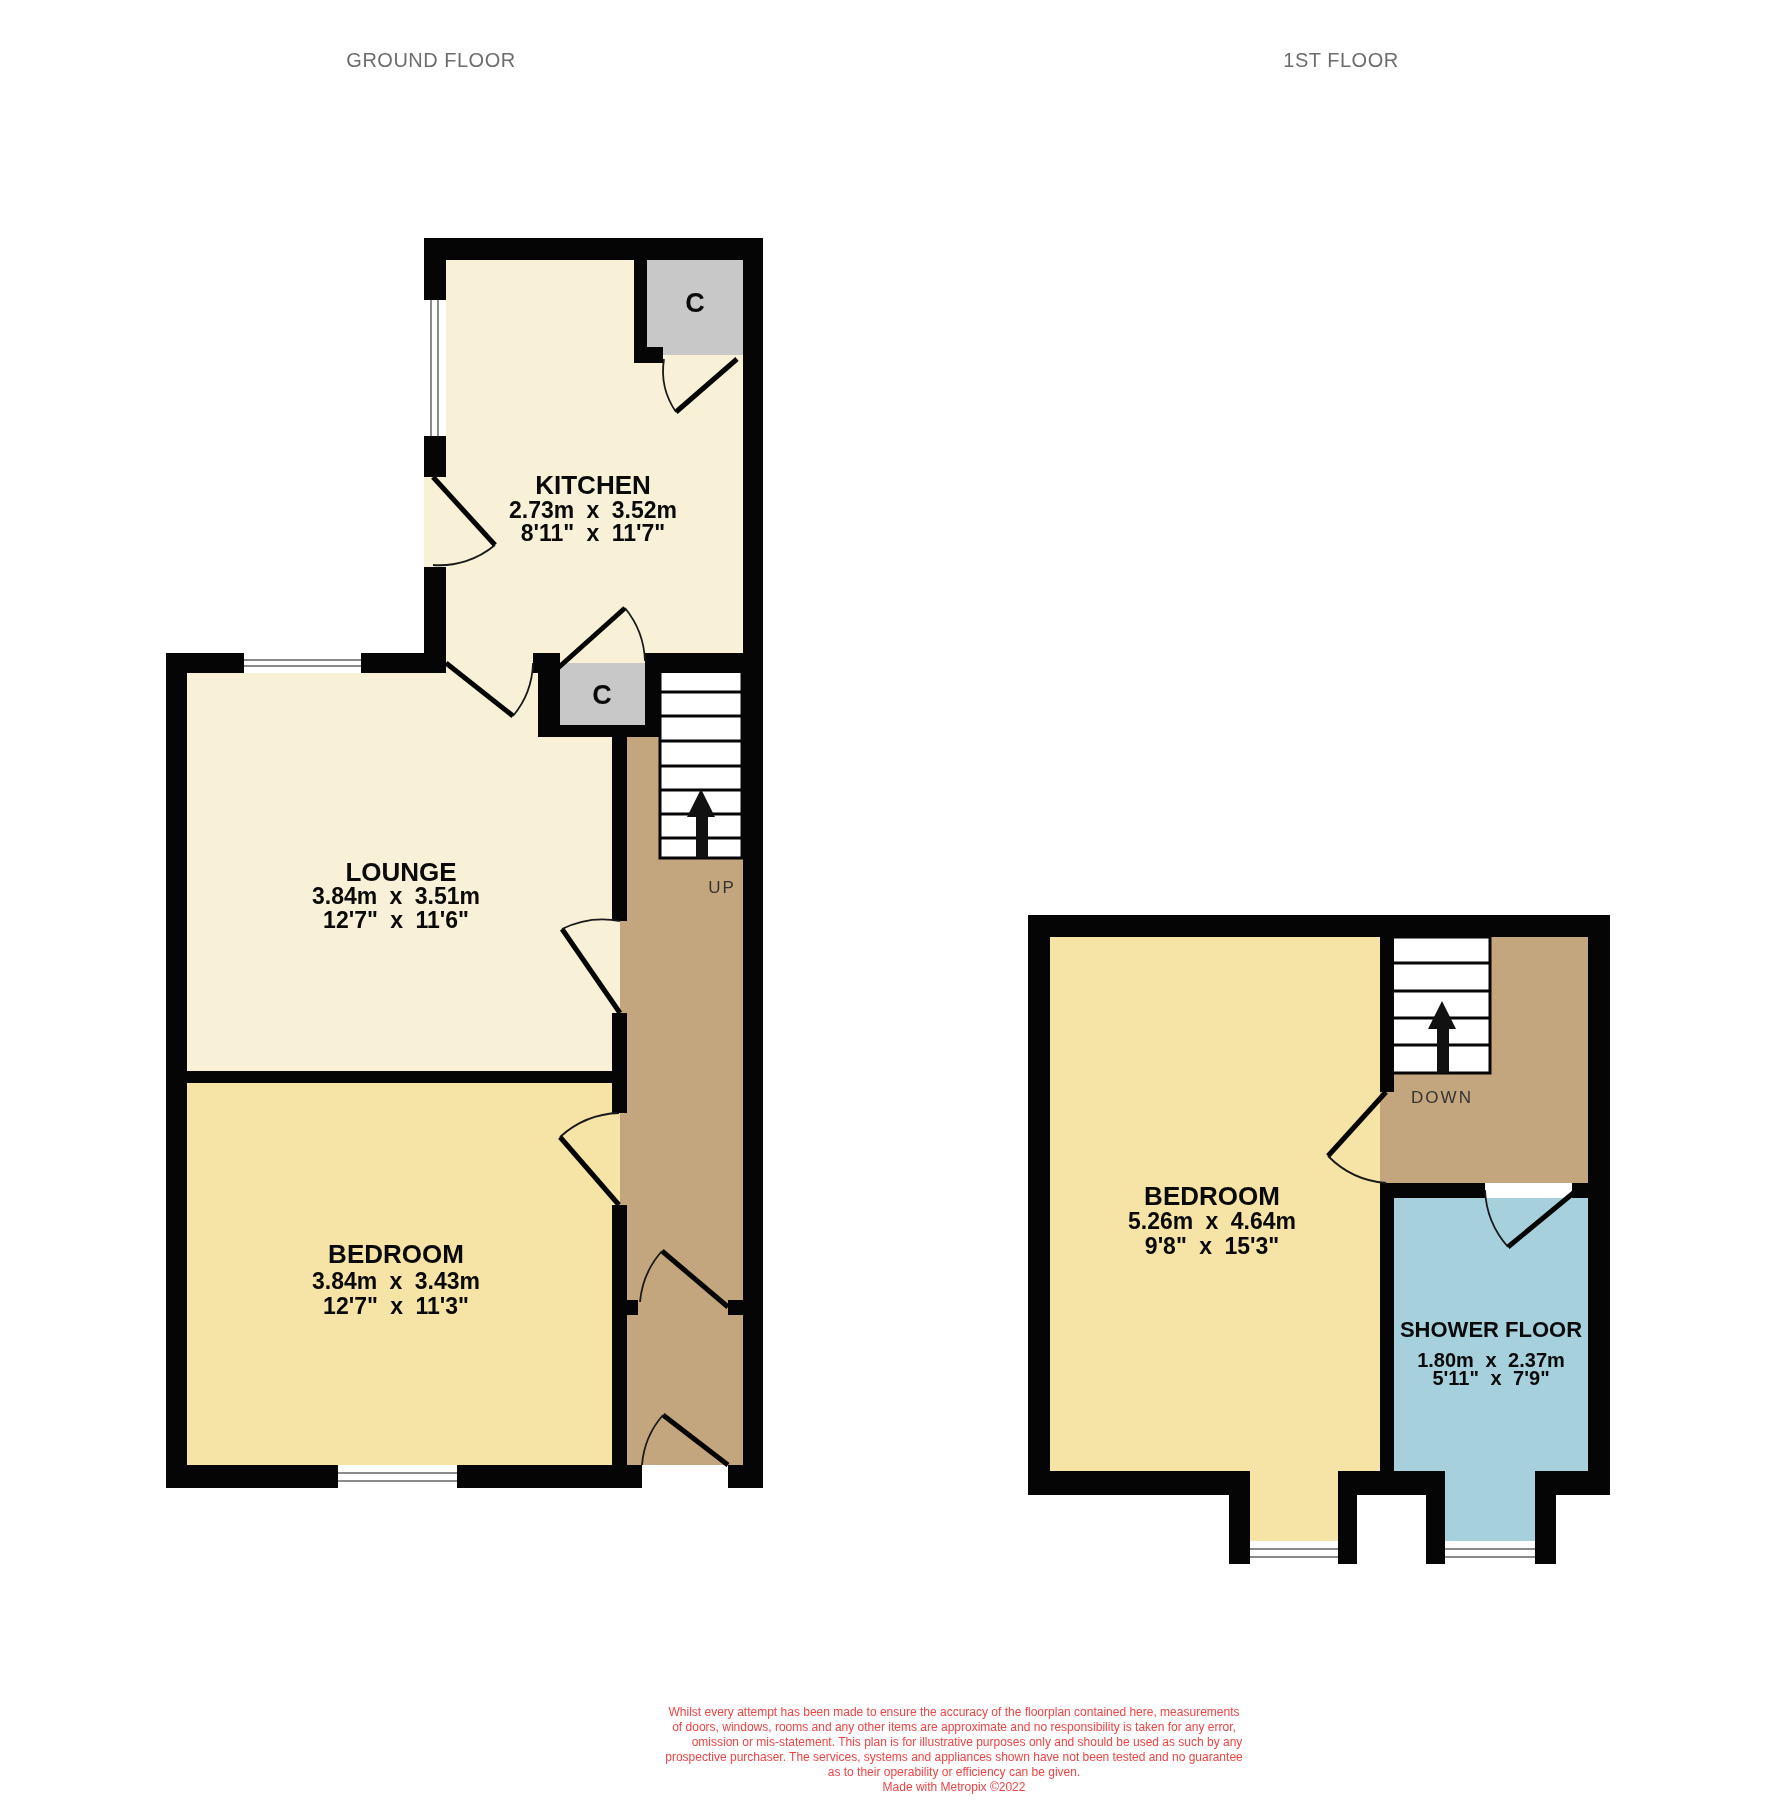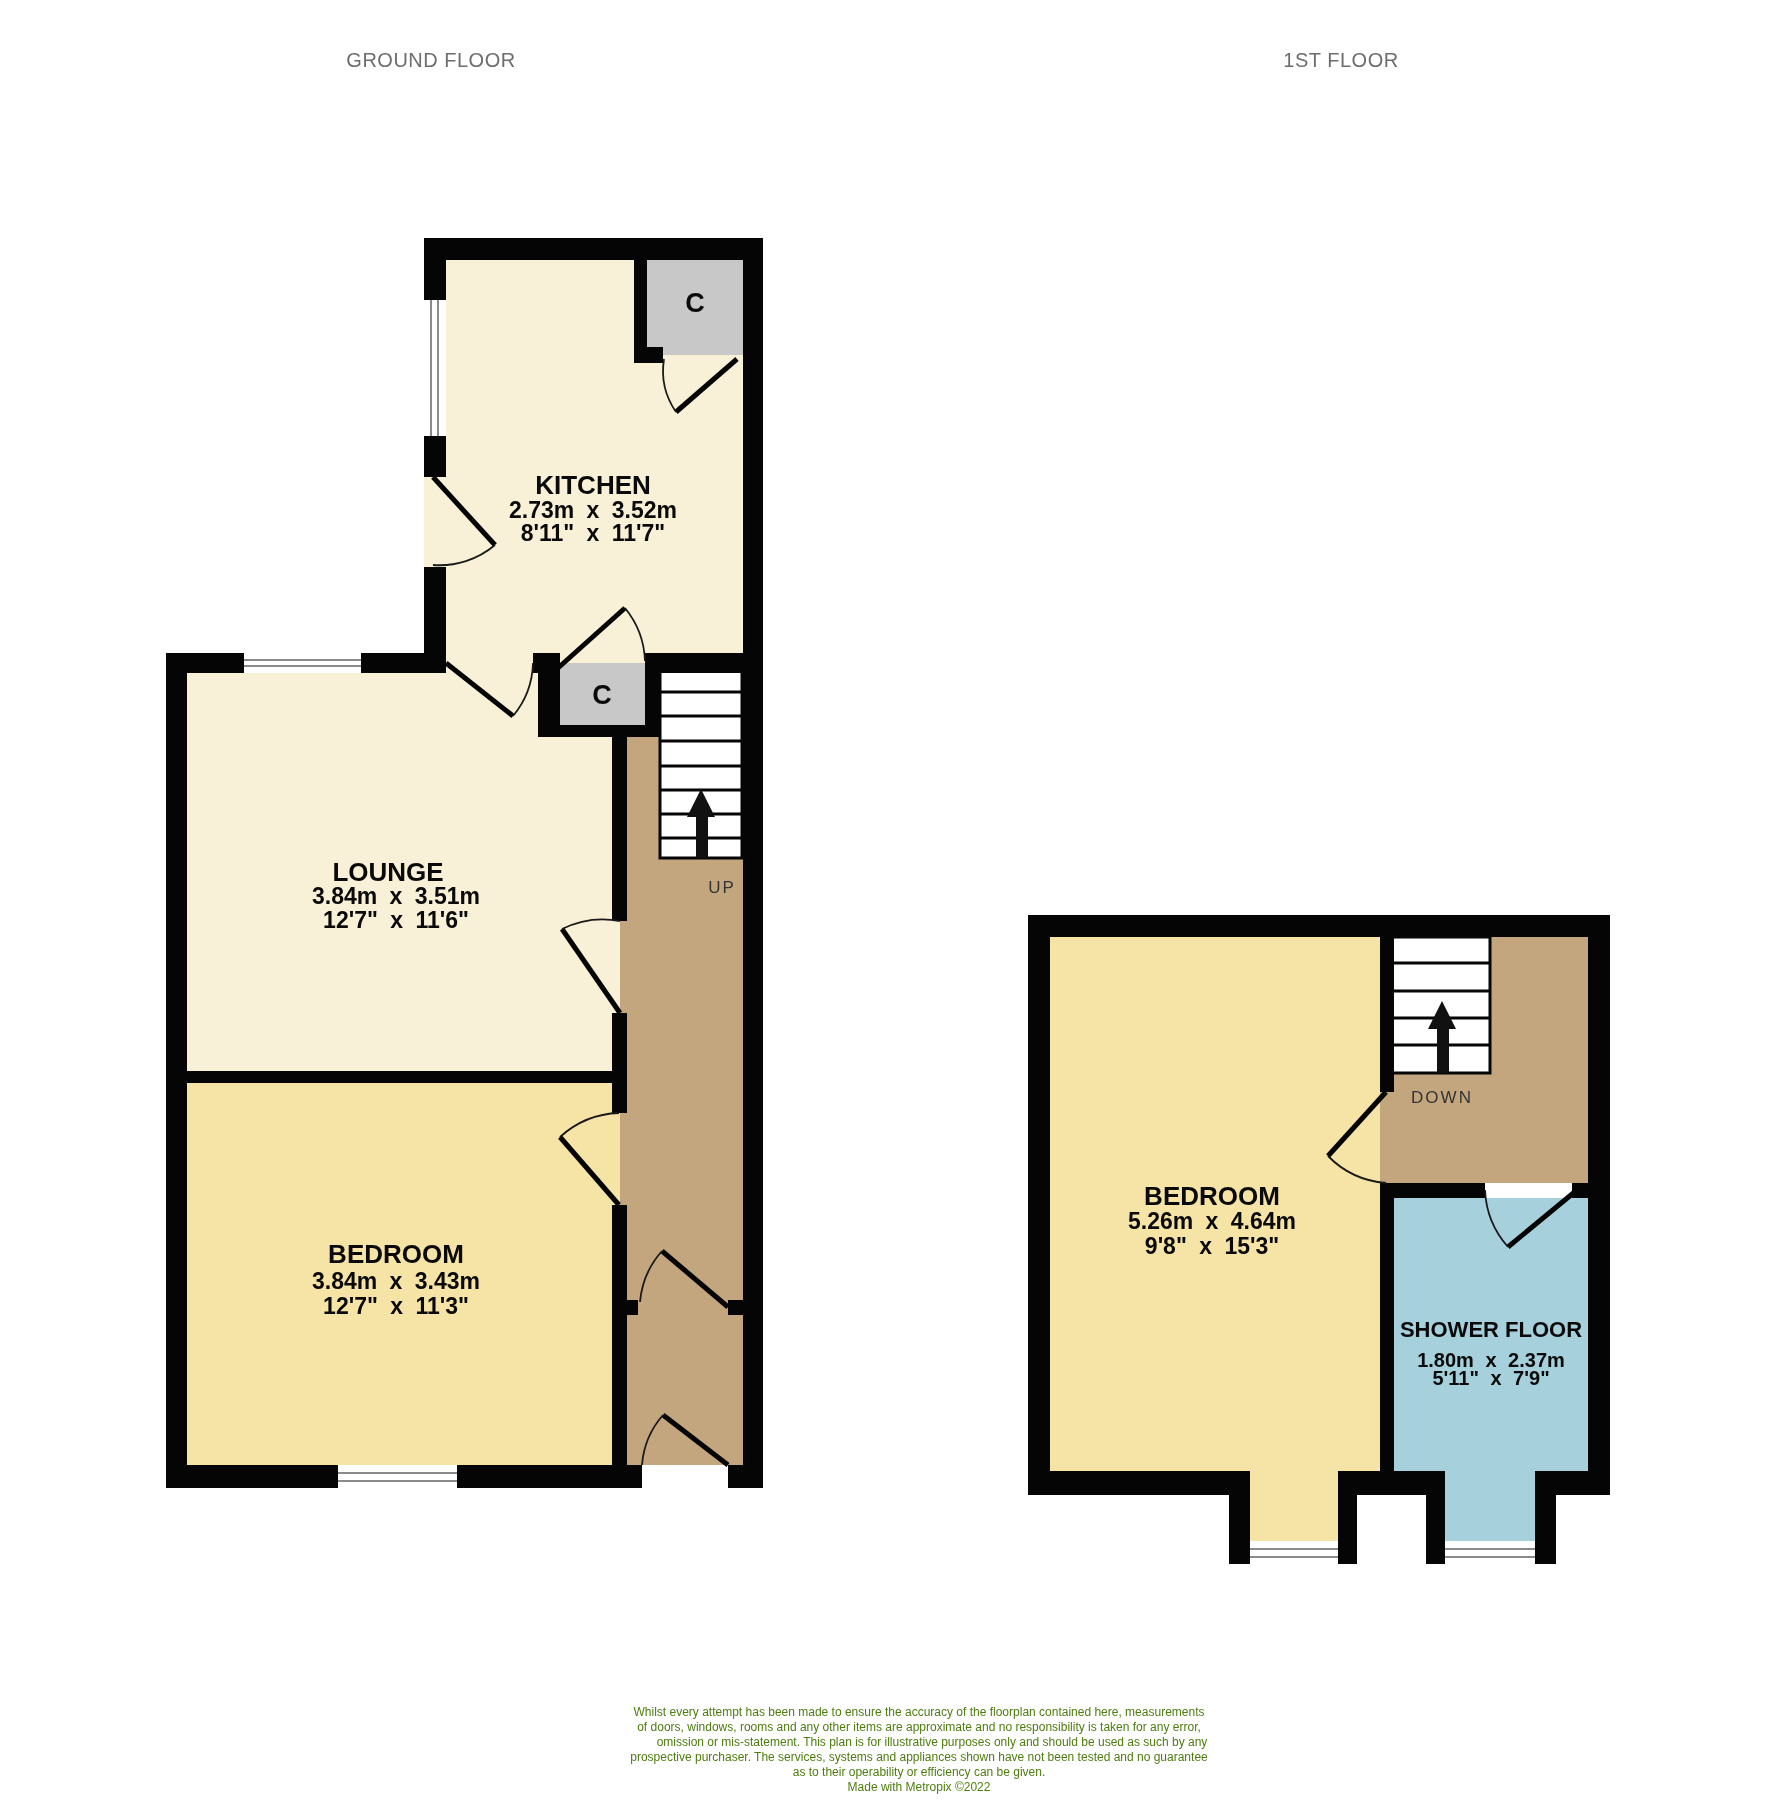--- a/index.html
+++ b/index.html
@@ -9,21 +9,21 @@
 
   .floor-title{position:absolute;transform:translate(-50%,-50%);white-space:nowrap;
                font-size:20px;color:#6d6d70;letter-spacing:0.5px;}
   .lbl{position:absolute;transform:translate(-50%,-50%);white-space:nowrap;
        font-weight:bold;color:#0a0a0a;text-align:center;}
   .room-name{font-size:26px;}
   .room-dim{font-size:23px;word-spacing:6px;}
   .closet-label{font-size:27px;font-weight:bold;}
   .stair-label{font-size:17px;font-weight:normal;color:#333;letter-spacing:2px;}
   .footer-line{position:absolute;transform:translate(-50%,-50%);white-space:nowrap;
-               font-size:12px;color:#4d7c0f;}
+               font-size:12px;color:#ef4444;margin-left:35px;}
 
   .fill-cream{fill:var(--room_cream);}
   .fill-yellow{fill:var(--room_yellow);}
   .fill-tan{fill:var(--hall_tan);}
   .fill-gray{fill:var(--closet_gray);}
   .fill-blue{fill:var(--shower_blue);}
   .wall{fill:var(--wall);}
   .win{fill:#ffffff;}
   .win-line{stroke:#8a8a8a;stroke-width:2;}
   .stair-box{fill:#ffffff;stroke:var(--wall);stroke-width:3;}
@@ -208,21 +208,21 @@
     </g>
   </svg>
 
   <div class="floor-title" style="left:431px;top:60px">GROUND FLOOR</div>
   <div class="floor-title" style="left:1341px;top:60px">1ST FLOOR</div>
 
   <div class="lbl room-name" style="left:593px;top:485px">KITCHEN</div>
   <div class="lbl room-dim" style="left:593px;top:510px">2.73m x 3.52m</div>
   <div class="lbl room-dim" style="left:593px;top:533px">8'11" x 11'7"</div>
 
-  <div class="lbl room-name" style="left:388px;top:872px">LOUNGE</div>
+  <div class="lbl room-name" style="left:401px;top:872px">LOUNGE</div>
   <div class="lbl room-dim" style="left:396px;top:896px">3.84m x 3.51m</div>
   <div class="lbl room-dim" style="left:396px;top:920px">12'7" x 11'6"</div>
 
   <div class="lbl room-name" style="left:396px;top:1254px">BEDROOM</div>
   <div class="lbl room-dim" style="left:396px;top:1281px">3.84m x 3.43m</div>
   <div class="lbl room-dim" style="left:396px;top:1306px">12'7" x 11'3"</div>
 
   <div class="lbl closet-label" style="left:695px;top:303px">C</div>
   <div class="lbl closet-label" style="left:602px;top:695px">C</div>
 

